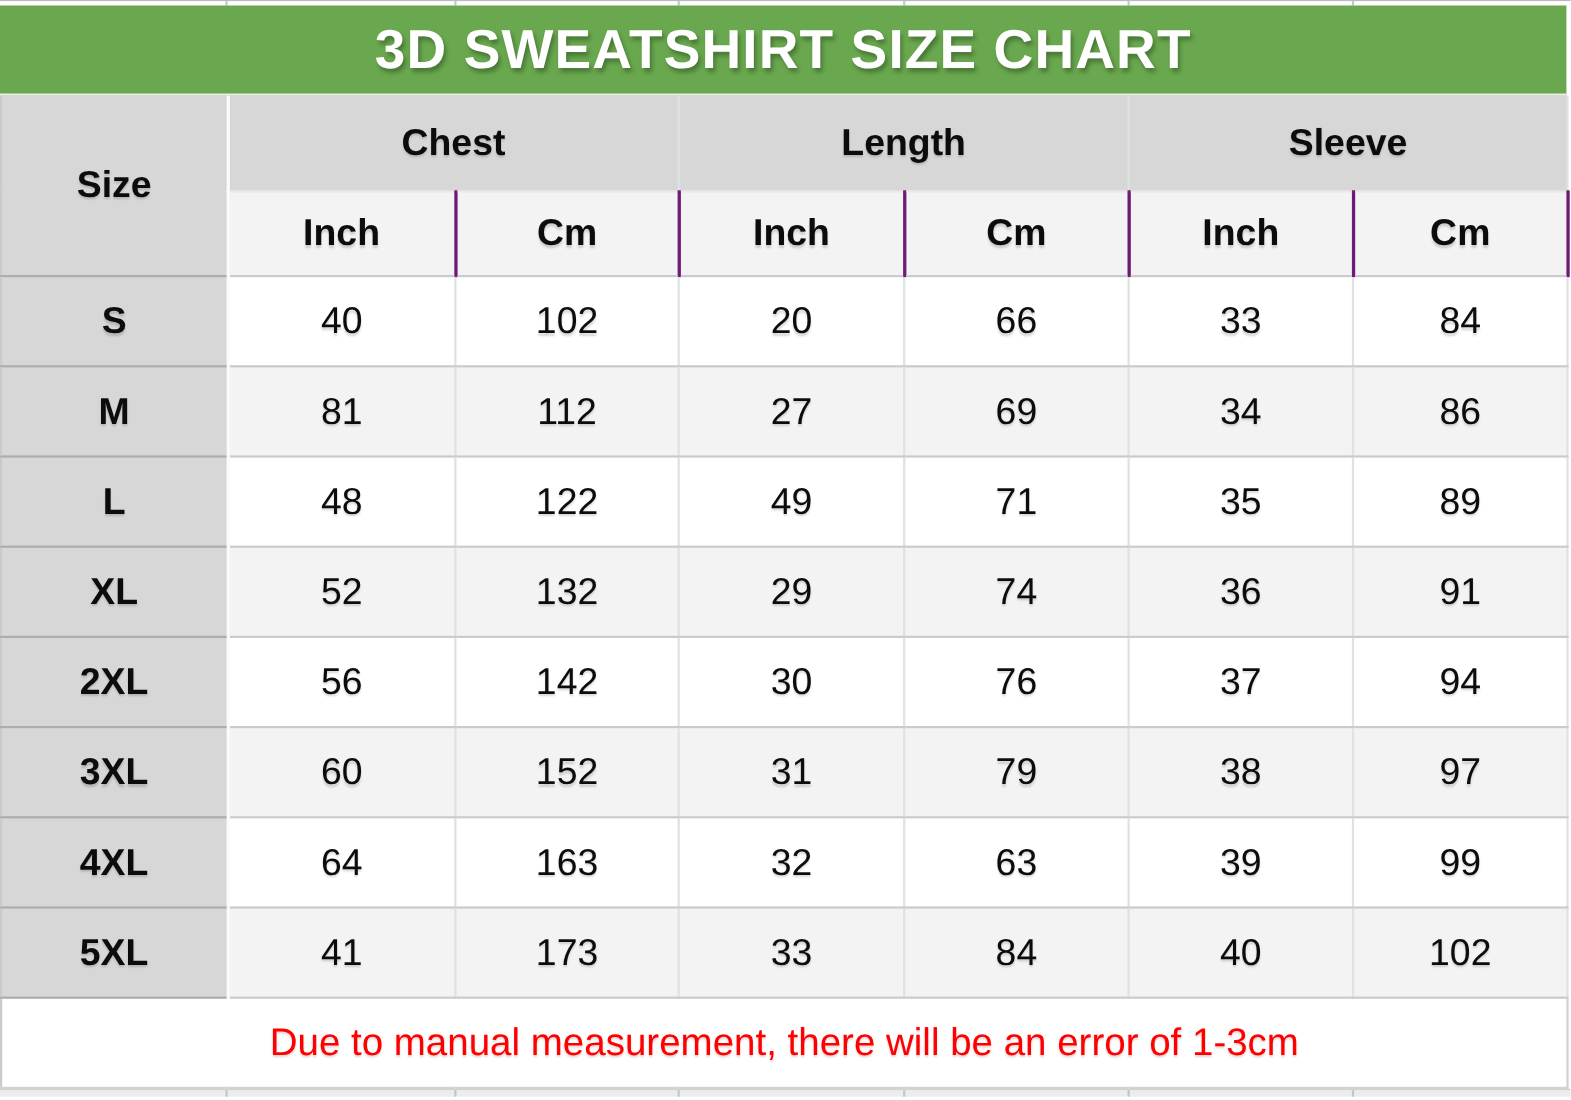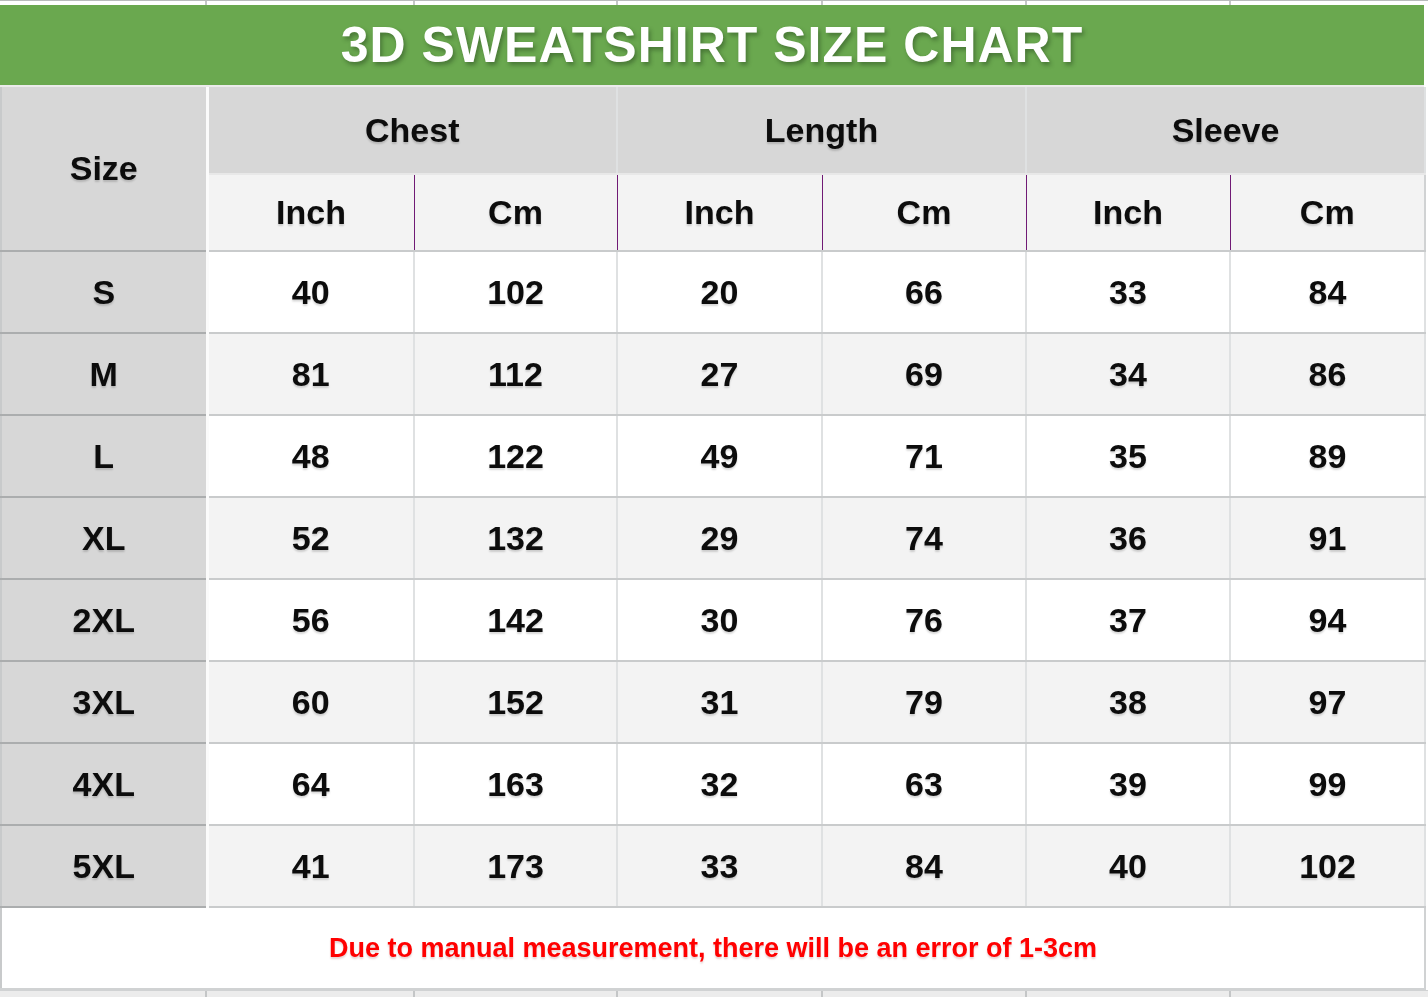--- a/index.html
+++ b/index.html
@@ -53,35 +53,35 @@
   col.c4{width:204px;} col.c5{width:204px;} col.c6{width:195px;}
 
   th,td{
     text-align:center;vertical-align:middle;
     font-size:34px;color:#0c0c0c;
     border-right:2px solid var(--line-light);
     border-bottom:2px solid var(--line-mid);
     text-shadow:0 2px 2px rgba(0,0,0,0.16);
   }
   th{font-weight:bold;}
-  td{font-weight:bold;}
+  td{font-weight:normal;}
 
   .h-group{height:87px;background:var(--header-gray);border-bottom:2px solid #e8e8e8;}
-  .h-unit{height:77px;background:var(--light-gray);border-right:1px solid #701a75;}
+  .h-unit{height:77px;background:var(--light-gray);border-right:3px solid #701a75;}
   .h-size{background:var(--header-gray);border-right:3px solid #fbfbfb;border-bottom:2px solid var(--line-dark);margin-left:24px;}
 
   tbody th{background:var(--header-gray);border-right:3px solid #fbfbfb;border-bottom:2px solid var(--line-dark);}
   tbody tr{height:82px;}
   tbody tr.even td{background:var(--white);}
   tbody tr.odd td{background:var(--light-gray);}
 
   .note-row td{
     height:82px;background:#ffffff;
     border-right:2px solid #d0d2d3;border-bottom:2px solid #d0d2d3;
-    color:var(--red);font-weight:bold;font-size:27px;
+    color:var(--red);font-weight:normal;font-size:35px;
     text-shadow:0 2px 2px rgba(120,0,0,0.18);
   }
 </style>
 </head>
 <body>
 
 <div class="sheet">
 
   <div class="grid-strip top"></div>
 

